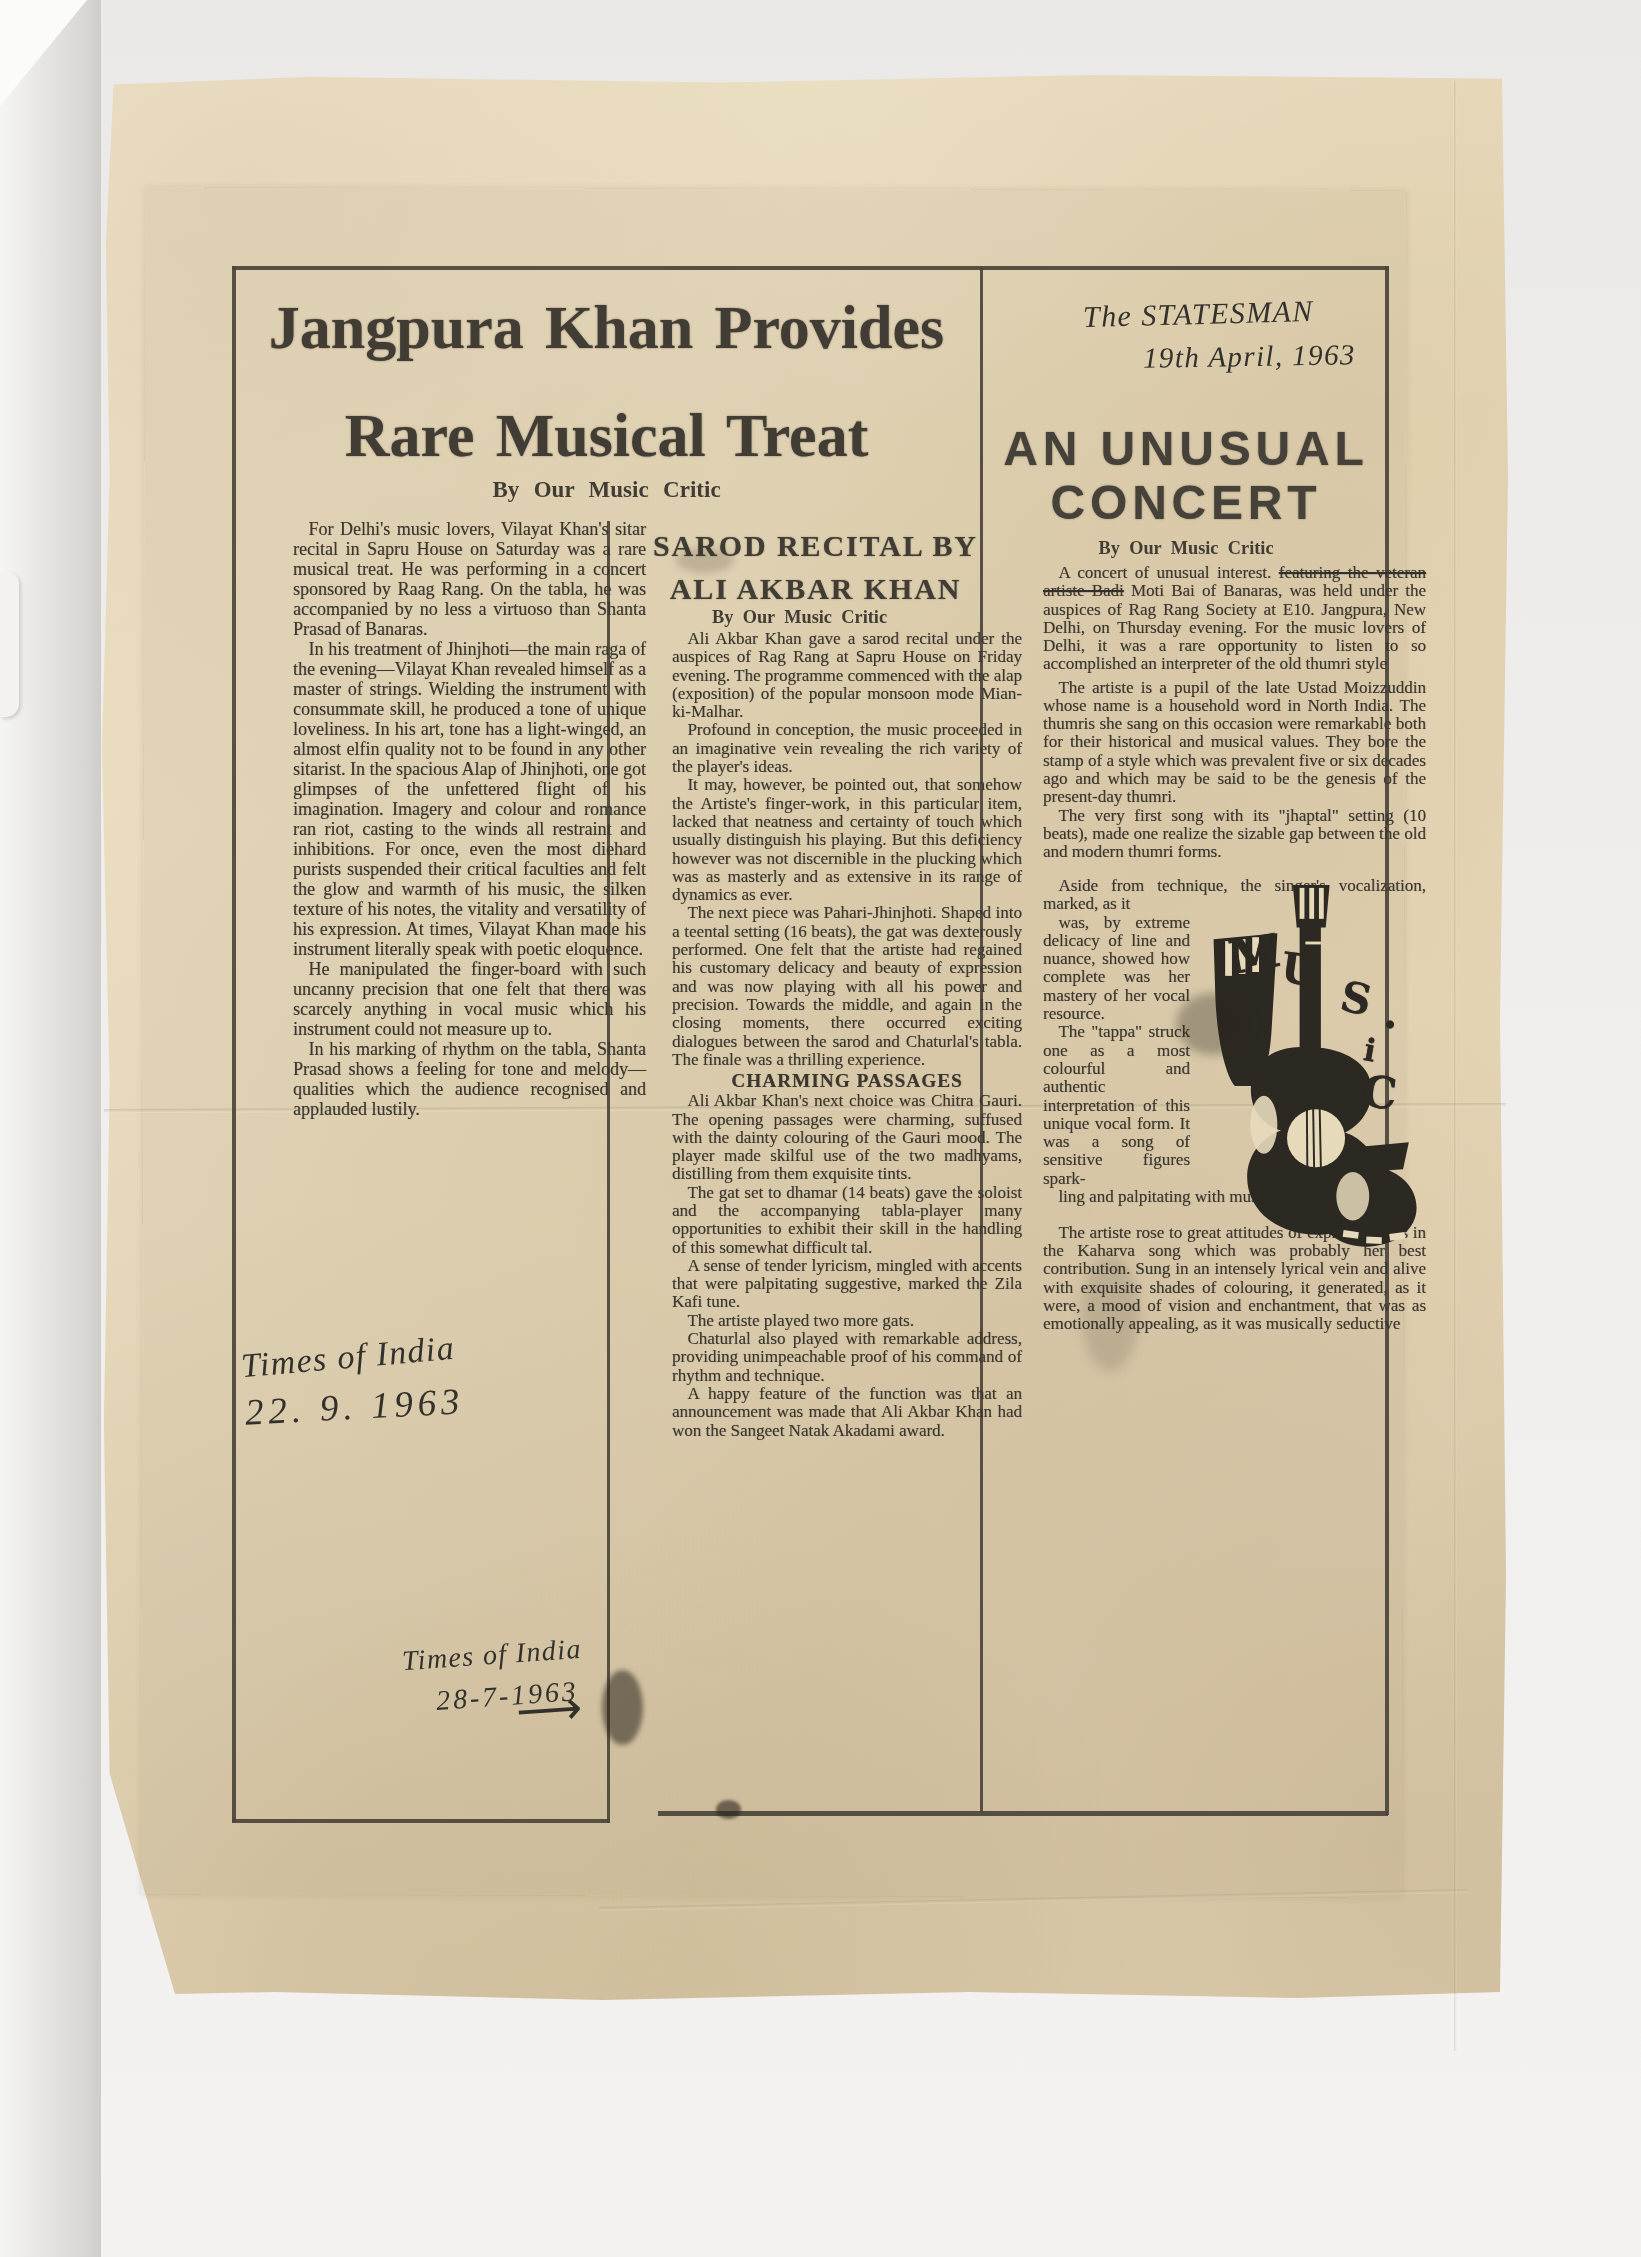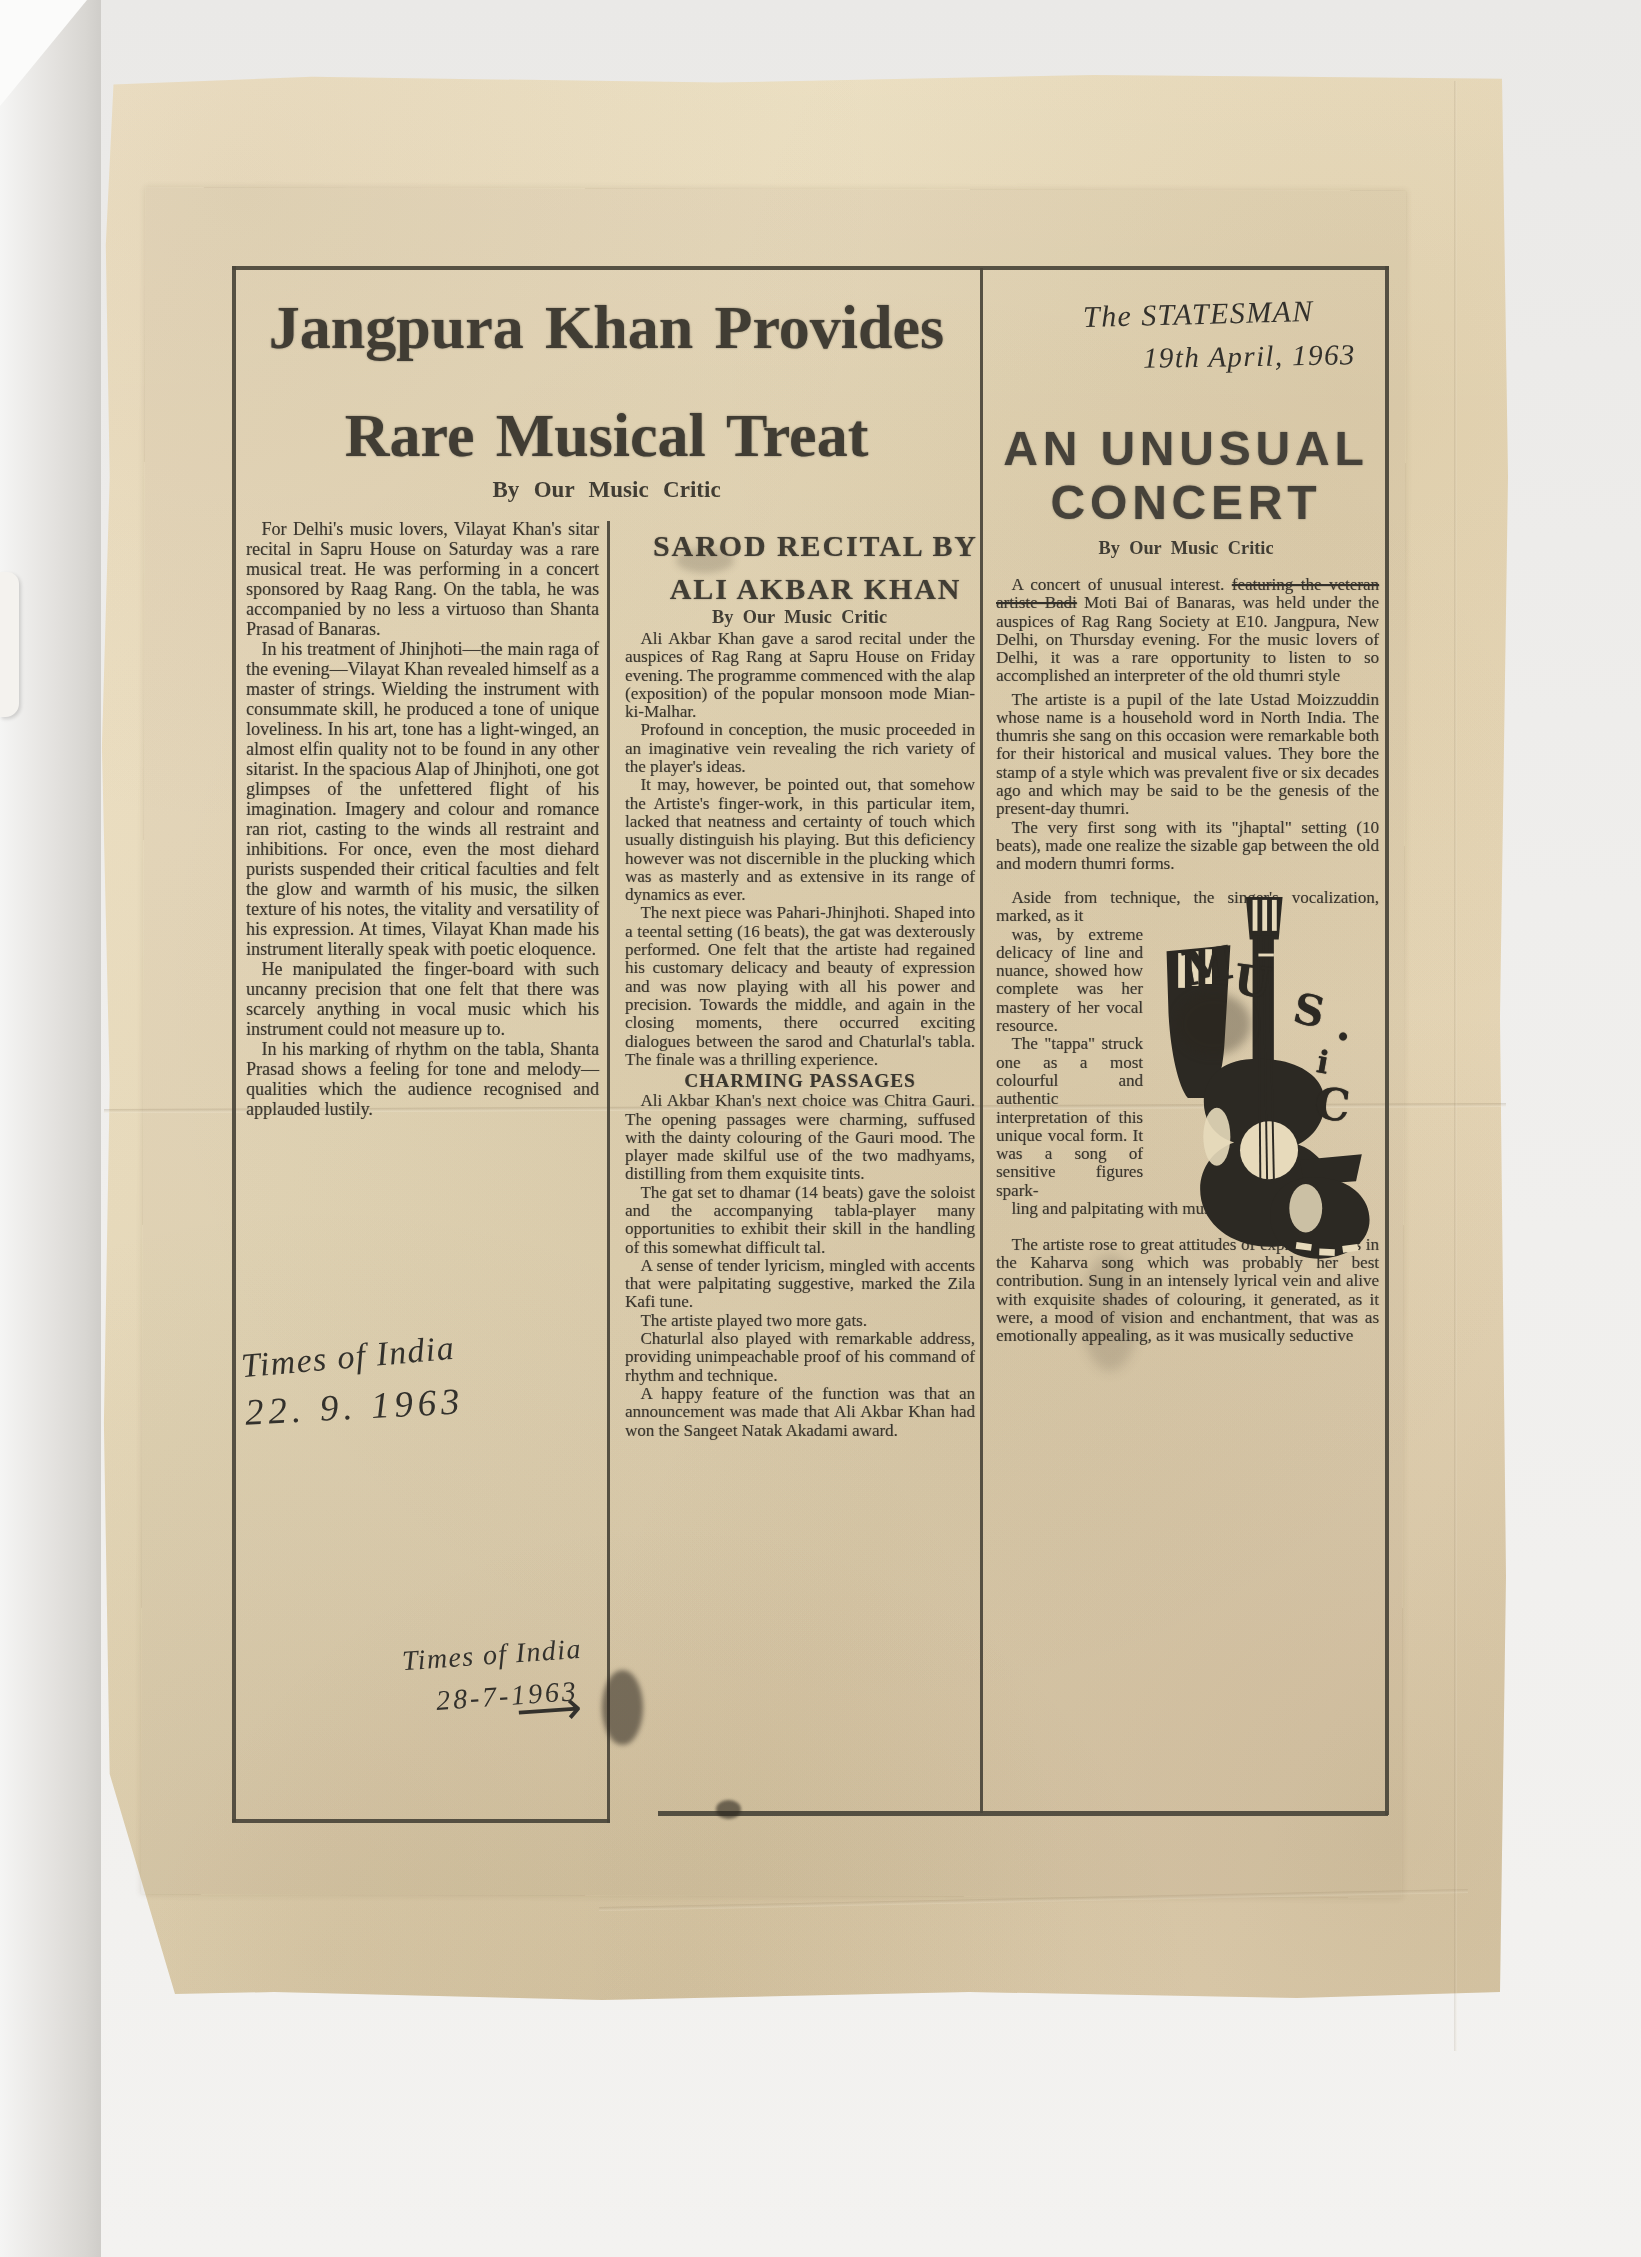--- a/index.html
+++ b/index.html
@@ -50,35 +50,35 @@
   .rule{position:absolute;background:#4a4539;opacity:.92;}
   .rule-top{left:232px;top:266px;width:1157px;height:3.9px;}
   .rule-left{left:232px;top:266px;width:3.9px;height:1556px;}
   .rule-right{left:1385px;top:266px;width:3.9px;height:1549px;}
   .rule-div23{left:980px;top:268px;width:2.9px;height:1545px;}
   .rule-div12{left:607px;top:521px;width:2.9px;height:1302px;}
   .rule-bot-left{left:232px;top:1819px;width:378px;height:3.9px;}
   .rule-bot-right{left:658px;top:1811px;width:730px;height:4.8px;}
 
   
-  .ink{color:#3b372f;text-shadow:0.4px 0.4px 0.7px rgba(59,55,47,.45);}
+  .ink{color:#3b372f;text-shadow:0.4px 0.4px 0.7px rgba(59,55,47,.45);margin-left:47px;}
   .headline-main{position:absolute;left:234px;width:745px;text-align:center;
     font-weight:bold;font-size:62px;letter-spacing:0;word-spacing:5.8px;color:#413d34;
     text-shadow:0 0 1.9px rgba(62,58,50,.6);white-space:nowrap;}
   .hl1{top:292px;} .hl2{top:372px;margin-top:28px;}
   .byline-main{position:absolute;left:234px;top:477px;width:745px;text-align:center;
     font-weight:bold;font-size:23px;word-spacing:8.7px;color:#413d34;}
 
   .colbody{position:absolute;}
   .colbody p{margin:0;text-align:justify;text-indent:15.4px;}
   .col1{left:246px;top:519px;width:353px;}
   .col1 p{font-size:18px;line-height:20px;}
   .col2{left:625px;top:630px;width:350px;}
   .col2 p{font-size:17px;line-height:18.3px;}
-  .col3{left:996px;top:576px;width:383px;}
+  .col3{left:996px;top:564px;width:383px;}
   .col3 p{font-size:17px;line-height:18.3px;}
 
   .head-sarod{position:absolute;left:632px;width:367px;text-align:center;font-weight:bold;
     font-size:30px;letter-spacing:1.9px;color:#413d34;text-shadow:0 0 1.4px rgba(62,58,50,.6);white-space:nowrap;}
   .hs1{top:529px;} .hs2{top:572px;}
   .byline-sarod{position:absolute;left:616px;top:607px;width:367px;text-align:center;
     font-weight:bold;font-size:18.3px;word-spacing:4.8px;color:#413d34;}
 
   .head-concert{position:absolute;left:991px;width:390px;text-align:center;font-weight:bold;
     font-family:"Liberation Sans","DejaVu Sans",sans-serif;font-size:48px;letter-spacing:4.8px;

